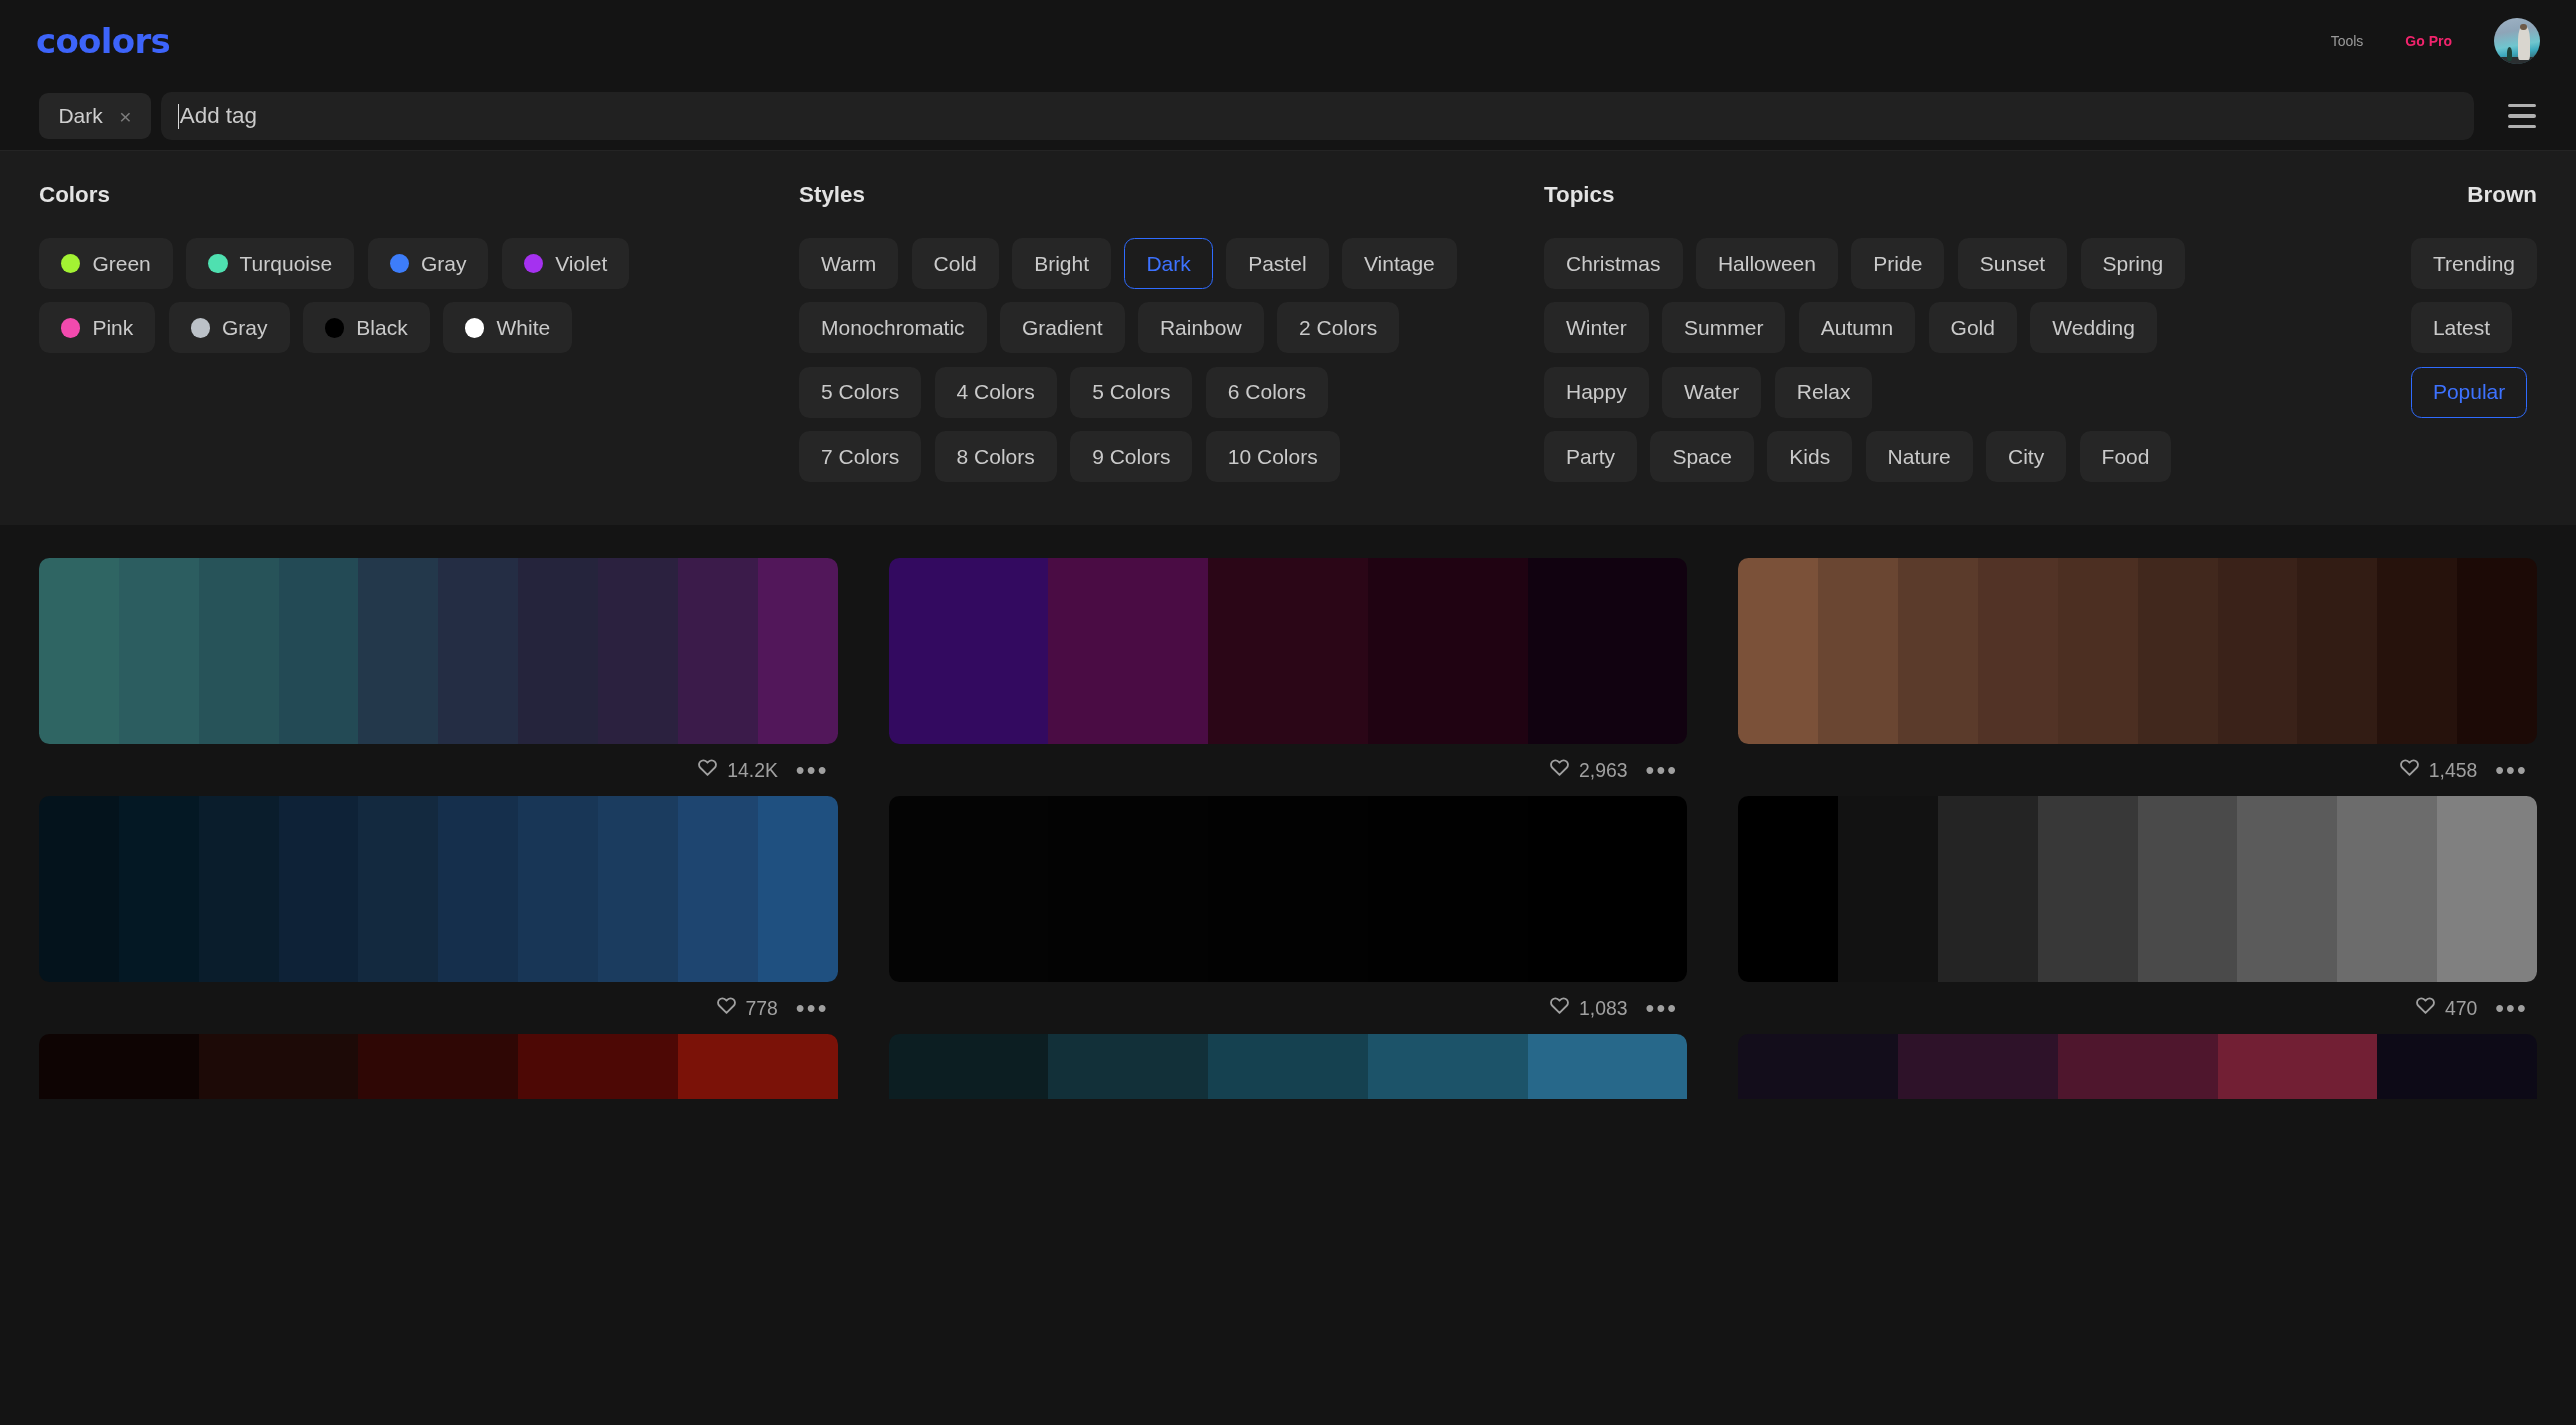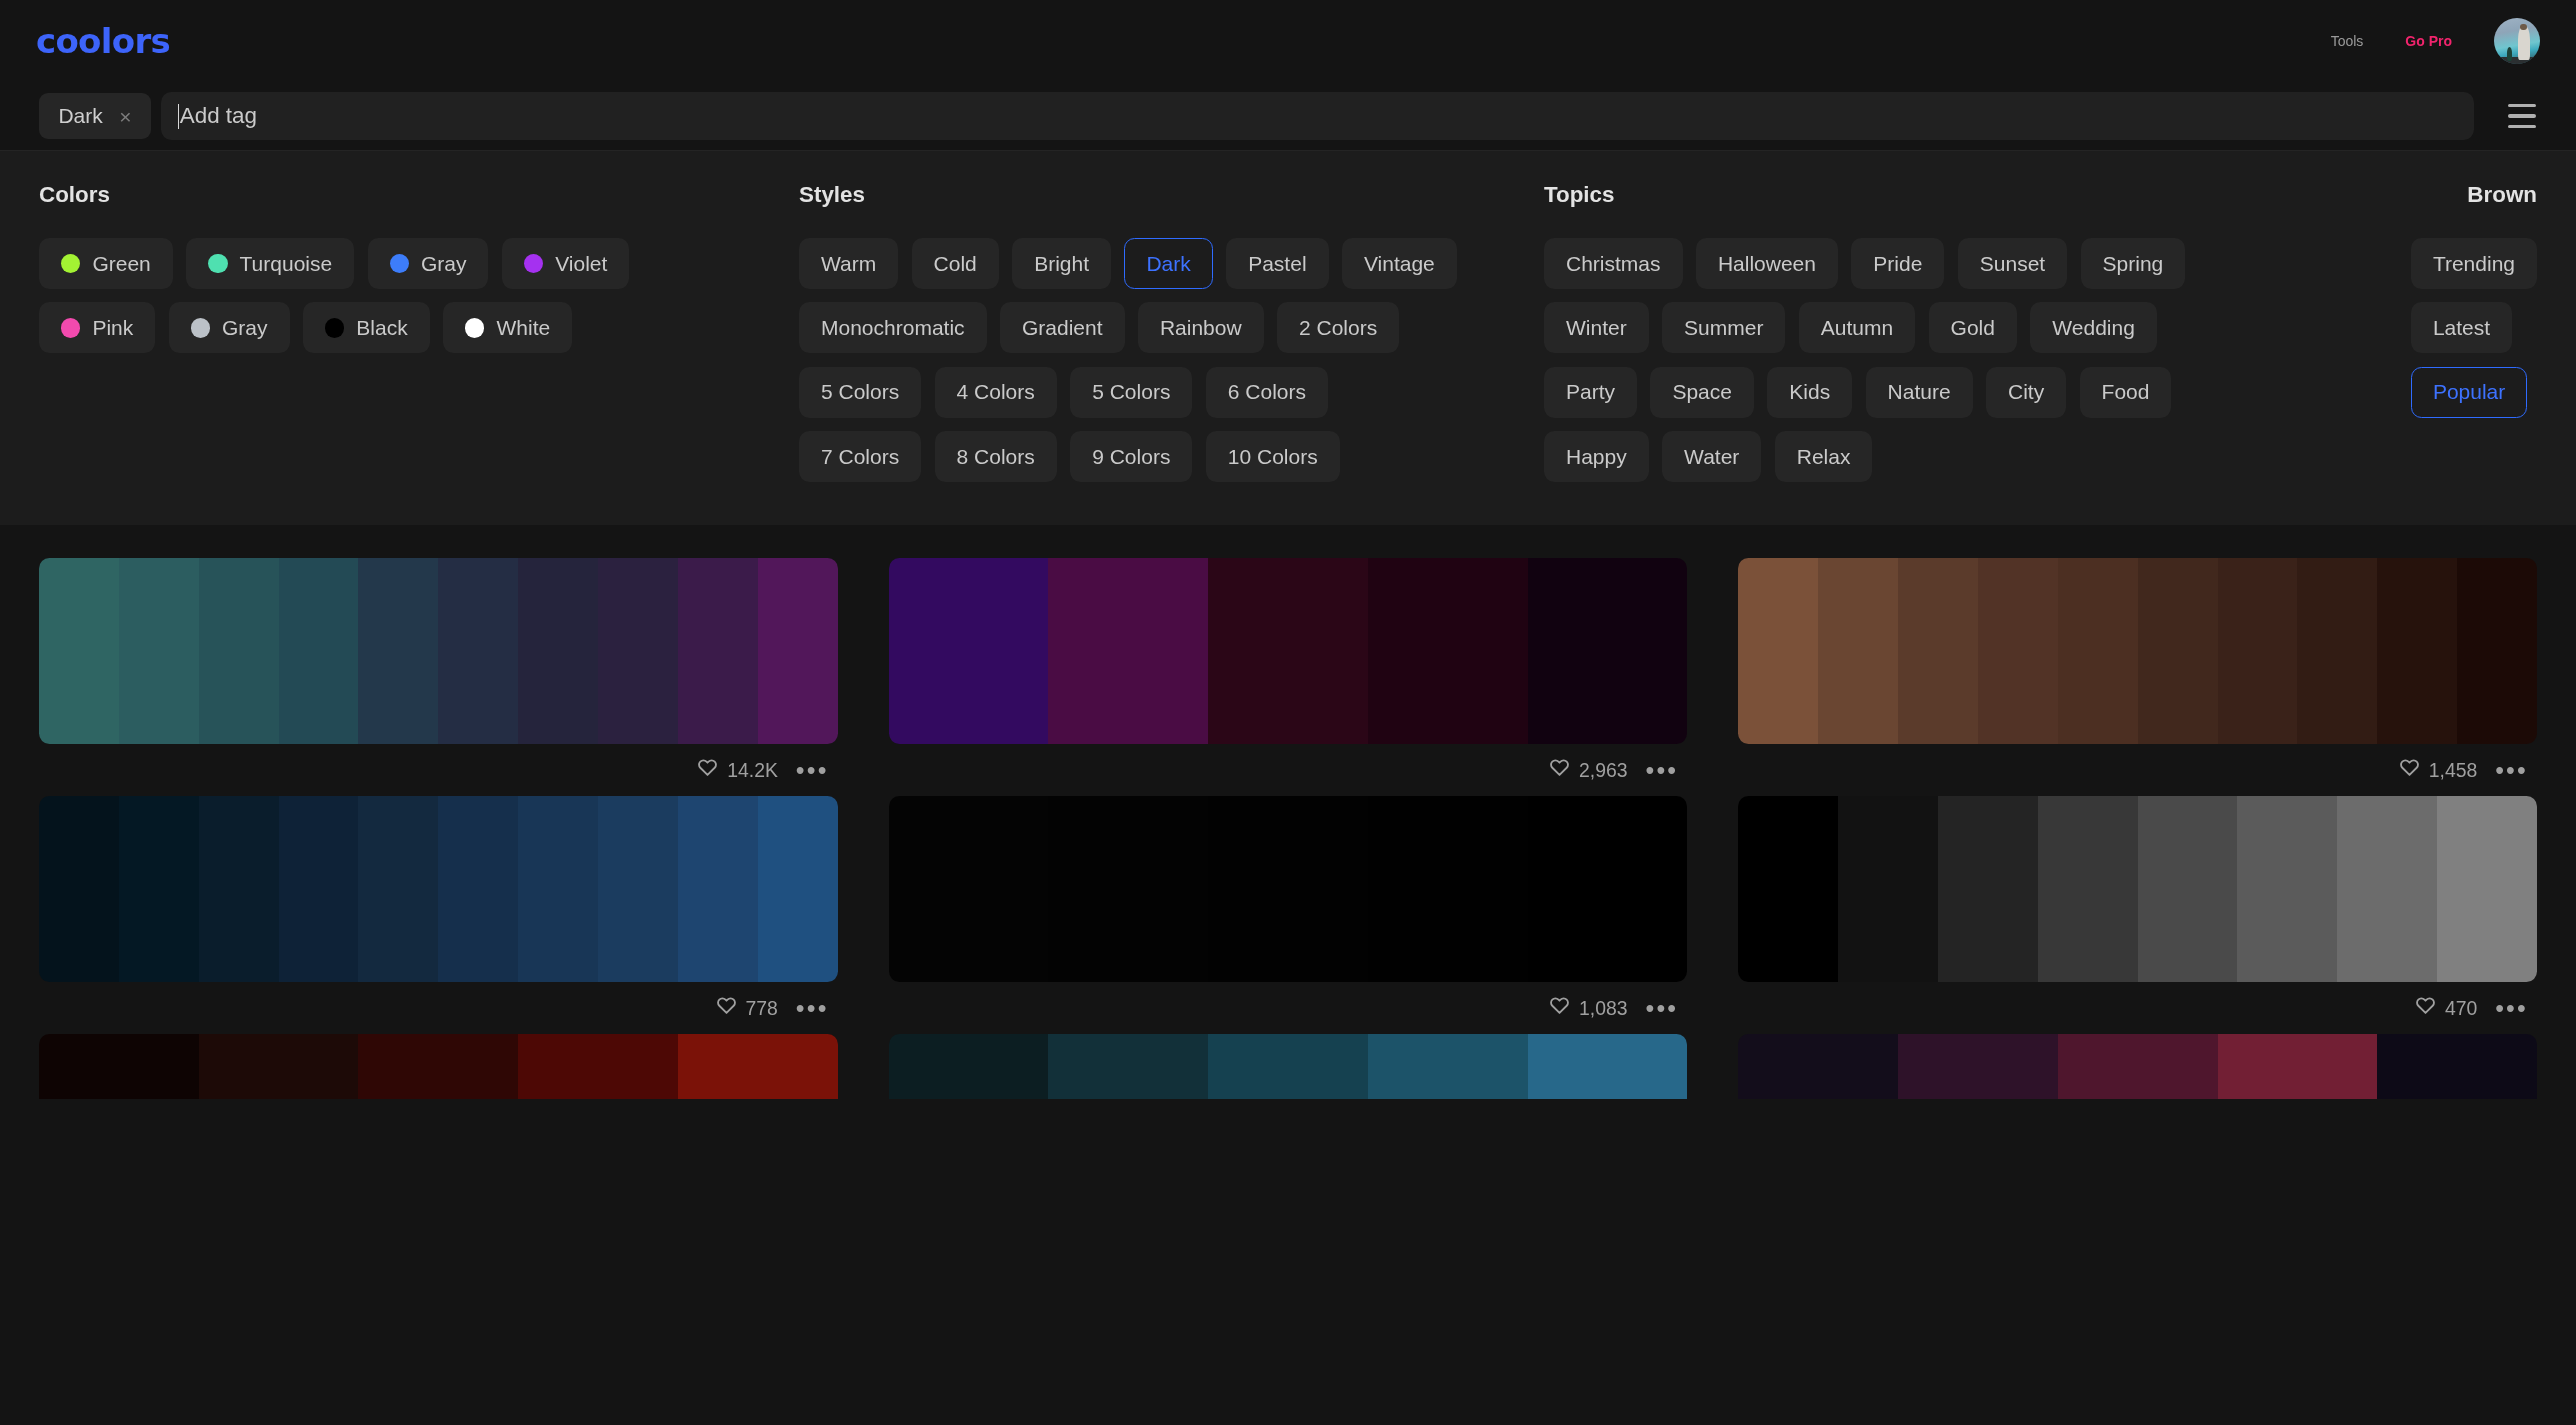--- a/index.html
+++ b/index.html
@@ -410,47 +410,47 @@
           </div>
           <div class="chip">
             <span>Gold</span>
           </div>
           <div class="chip">
             <span>Wedding</span>
           </div>
         </div>
         <div class="chip-row">
           <div class="chip">
+            <span>Happy</span>
+          </div>
+          <div class="chip">
+            <span>Water</span>
+          </div>
+          <div class="chip">
+            <span>Relax</span>
+          </div>
+        </div>
+        <div class="chip-row">
+          <div class="chip">
             <span>Party</span>
           </div>
           <div class="chip">
             <span>Space</span>
           </div>
           <div class="chip">
             <span>Kids</span>
           </div>
           <div class="chip">
             <span>Nature</span>
           </div>
           <div class="chip">
             <span>City</span>
           </div>
           <div class="chip">
             <span>Food</span>
-          </div>
-        </div>
-        <div class="chip-row">
-          <div class="chip">
-            <span>Happy</span>
-          </div>
-          <div class="chip">
-            <span>Water</span>
-          </div>
-          <div class="chip">
-            <span>Relax</span>
           </div>
         </div>
       </div>
   </div>
 
   <div class="col-order">
     <div class="filter-title">Brown</div>
     <div class="chip-rows" id="order-rows">
         <div class="chip-row">
           <div class="chip">

